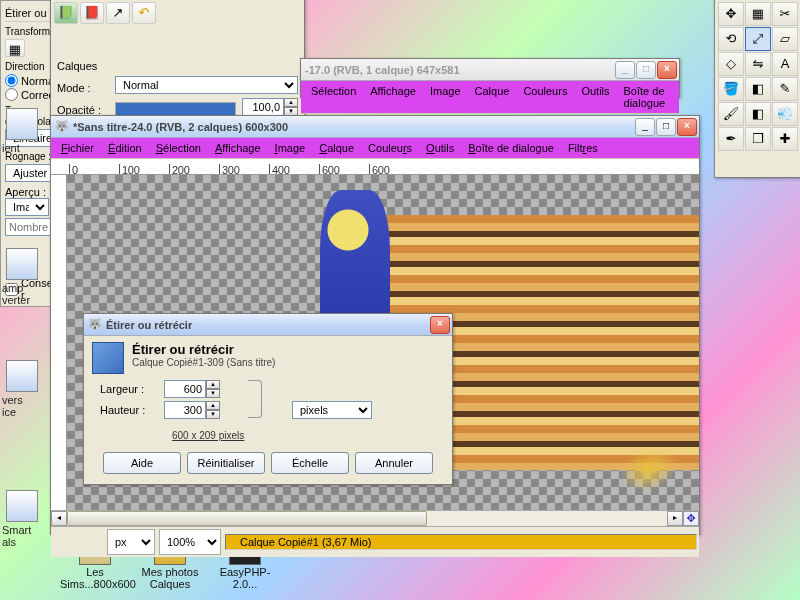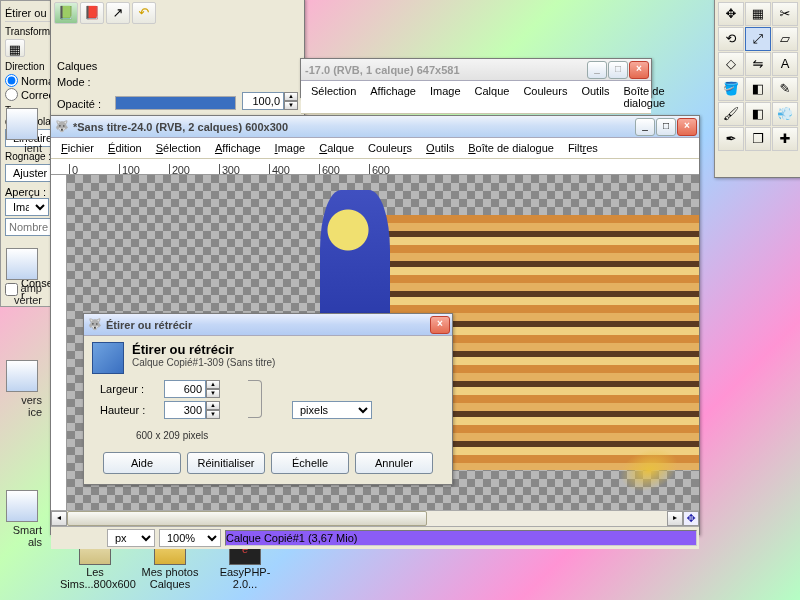--- a/index.html
+++ b/index.html
@@ -7,49 +7,49 @@
 
 .window { position: absolute; background: #ece9d8; border: 1px solid #7b7b7b; box-shadow: 1px 1px 3px rgba(0,0,0,0.3); }
 .titlebar { height: 22px; background: linear-gradient(#eef3fb, #cfe0f7 45%, #b7d2f3); display: flex; align-items: center; padding: 0 2px 0 4px; border-bottom: 1px solid #aab; }
 .titlebar.inactive { background: linear-gradient(#f4f4f4, #e2e2e2); color: #9a9a9a; }
 .titlebar .icon { width: 14px; height: 14px; margin-right: 4px; }
 .titlebar .title { flex: 1; font-weight: bold; color: #444; }
 .titlebar.inactive .title { color: #9a9a9a; }
 .winbtn { width: 20px; height: 18px; margin-left: 1px; border: 1px solid #9aa; border-radius: 3px; background: linear-gradient(#fff,#dce6f2); font-family: Arial; font-size: 10px; text-align: center; line-height: 14px; }
 .winbtn.close { background: linear-gradient(#f7a99a,#e46a50); color: #fff; border-color: #c04030; font-weight: bold; }
 
-.menubar { display: flex; gap: 2px; padding: 2px 4px; background: #ffffff; border-bottom: 1px solid #cfcab0; }
+.menubar { display: flex; gap: 2px; padding: 2px 4px; background: #d946ef; border-bottom: 1px solid #cfcab0; }
 .menubar span { padding: 2px 6px; cursor: default; }
 .menubar span u { text-decoration: underline; }
 
 .ruler-h { height: 16px; background: #fff; border-bottom: 1px solid #999; font-size: 9px; color: #333; padding-left: 18px; letter-spacing: -0.3px; white-space: nowrap; overflow: hidden; display:flex; align-items:flex-end;}
 .ruler-h .tick { display:inline-block; width:50px; border-left:1px solid #555; padding-left:2px; height:10px;}
 .canvas { position: relative; background: repeating-conic-gradient(#b8b8b8 0% 25%, #888 0% 50%) 0 0/16px 16px; overflow: hidden; }
 .streak { position:absolute; right:0; top:40px; bottom:40px; width:55%; background: repeating-linear-gradient(180deg, #d48a3a 0 8px, #e4b060 8px 16px, #5a3a20 16px 22px, #f0d080 22px 30px); }
 .char { position:absolute; left:40%; top:15px; width:70px; height:200px; background: radial-gradient(circle at 40% 20%, #f0e070 0 20px, transparent 21px), linear-gradient(#4050c0,#2030a0); border-radius: 30% 30% 10% 10%; }
 
 .statusbar { border-top: 1px solid #aaa; background: #ece9d8; display:flex; align-items:center; gap:4px; padding:2px; }
-.statusbar .cell { border:1px inset #ccc; padding:1px 0; background:#8b5cf6; }
-.statusbar select, .statusbar .combo { height:18px; font-size:11px; border:1px solid #aaa; background:#fff; }
+.statusbar .cell { border:1px inset #ccc; padding:1px 14px; background:#eab308; }
+.statusbar select, .statusbar .combo { height:26px; font-size:11px; border:1px solid #aaa; background:#fff; }
 
 
 #layers { left: 50px; top: -2px; width: 255px; height: 120px; }
 #layers .toolbar { display:flex; gap:2px; padding:3px; }
 .tbtn { width:24px; height:22px; border:1px solid #ccc; border-radius:2px; background:linear-gradient(#fdfdfd,#e8e8e0); text-align:center; line-height:20px; font-size:13px;}
 .row { display:flex; align-items:flex-end; gap:6px; padding:2px 6px; }
 .row label { width:52px; }
 .row .field { flex:1; }
 input[type=text], .combo, select { border:1px solid #7a95b0; background:#fff; padding:1px 3px; height:18px; }
 .spin { display:inline-flex; align-items:center; }
 .spin input { width:42px; text-align:right; }
 .spin .arrows { width:14px; height:18px; display:flex; flex-direction:column; }
 .spin .arrows div { flex:1; border:1px solid #888; background:linear-gradient(#fff,#ddd); font-size:6px; text-align:center; line-height:7px;}
 
 
-#bgwin { left: 300px; top: 58px; width: 352px; height: 40px; z-index: 0; }
+#bgwin { left: 300px; top: 58px; width: 380px; height: 40px; z-index: 0; }
 
 
 #mainwin { left: 50px; top: 115px; width: 650px; height: 420px; z-index: 2; }
 #mainwin .canvas-wrap { display:flex; height: calc(100% - 22px - 22px - 17px - 22px); }
 #mainwin .ruler-v { width:16px; background:#fff; border-right:1px solid #999; }
 #mainwin .canvas { flex:1; }
 .scrollbar-h, .scrollbar-v { background:#e8e8e0; }
 .scrollbar-h { height:16px; border-top:1px solid #aaa; display:flex; }
 .sb-btn { width:16px; height:15px; border:1px solid #999; background:linear-gradient(#fff,#ddd); font-size:8px; text-align:center; line-height:12px;}
 .sb-track { flex:1; background:#efece0; position:relative; }
@@ -59,39 +59,39 @@
 
 #dialog { left: 83px; top: 313px; width: 370px; z-index: 5; }
 #dialog .titlebar { background: linear-gradient(#e9effe,#c4d7f6 50%,#b3cbf2); }
 #dialog .body { padding:6px 8px 10px; }
 #dialog .hdr { display:flex; gap:8px; margin-bottom:6px; }
 #dialog .hdr .icon { width:32px; height:32px; background: linear-gradient(135deg,#6fa3e0,#3a6fc0); border:1px solid #2a5090; }
 #dialog .hdr .t1 { font-weight:bold; font-size:13px; }
 #dialog .hdr .t2 { font-size:10px; color:#444; }
 #dialog .grid { display:grid; grid-template-columns: 60px 80px 16px 20px 80px; gap:3px 4px; align-items:center; margin:4px 0 10px 8px;}
 #dialog .link { width:14px; height:38px; border:1px solid #999; border-left:none; border-radius:0 4px 4px 0; grid-row: span 2; align-self:stretch;}
-#dialog .info { font-size:10px; color:#333; margin-left:44px; line-height:1.3; }
+#dialog .info { font-size:10px; color:#333; margin-left:80px; line-height:1.3;text-decoration:underline; }
 #dialog .btns { display:flex; gap:6px; justify-content:center; margin-top:10px; }
 #dialog .btns button { width:78px; height:22px; border:1px solid #7a8a9a; border-radius:3px; background:linear-gradient(#fdfdfd,#e4ecf4); }
 
 
 #toolbox { right:-2px; top:-2px; width:88px; height:180px; z-index:1; border-left:1px solid #888;}
 #toolbox .grid { display:grid; grid-template-columns: repeat(3, 26px); gap:1px; padding:3px; }
 #toolbox .tool { width:26px; height:24px; border:1px solid #ccc; background:linear-gradient(#fafaf5,#e6e4d6); text-align:center; line-height:22px; font-size:13px;}
 #toolbox .tool.active { border:1px solid #3a6fc0; background:#cfe0f7; }
 
 
 #options { right:-2px; top:200px; width:88px; bottom:-2px; background:#ece9d8; border:1px solid #999; border-right:none; padding:4px; z-index:1;}
 #options .title { font-weight:normal; padding:2px 0; border-bottom:1px solid #ccc; margin-bottom:4px; }
 #options .sect { font-size:10px; margin:4px 0 2px; }
 #options select, #options input[type=text] { width: 78px; }
 #options .radio { display:flex; align-items:center; gap:3px; font-size:10px; margin:1px 0;}
 
 
-.shortcut { position:absolute; width:40px; text-align:right; font-size:9px; color:#222; }
+.shortcut { position:absolute; width:40px; text-align:left; font-size:9px; color:#222; }
 .shortcut .ico { width:32px; height:32px; margin:0 auto 2px; border:1px solid #888; background:linear-gradient(#fff,#c0d4f0); }
 
 
 .deskicon { position:absolute; bottom:10px; width:70px; text-align:center; font-size:10px; color:#111;}
 .deskicon .ico { width:32px; height:32px; margin:0 auto 1px; border:1px solid #666; background:linear-gradient(#f0e8c0,#d0c080); }
 </style>
 </head>
 <body>
 
 <div class="shortcut" style="left:2px; top:108px;">
@@ -117,20 +117,21 @@
 <div id="layers" class="window">
   <div class="toolbar">
     <div class="tbtn" style="background:linear-gradient(#d8f0d8,#90c890)">📗</div>
     <div class="tbtn" style="color:#c02020">📕</div>
     <div class="tbtn">↗</div>
     <div class="tbtn" style="color:#d0a000">↶</div>
   </div>
   <div style="padding:2px 6px; font-size:11px;margin-top:31px;">Calques</div>
   <div class="row">
     <label>Mode :</label>
+    <select class="field"><option>Normal</option></select>
   </div>
   <div class="row">
     <label>Opacité :</label>
     <div class="field" style="height:14px;border:1px solid #aaa;background:linear-gradient(90deg,#3a6fc0 100%,#fff 0);"></div>
     <div class="spin">
         <input type="text" value="100,0" style="">
         <div class="arrows">
           <div>▲</div>
           <div>▼</div>
         </div>

